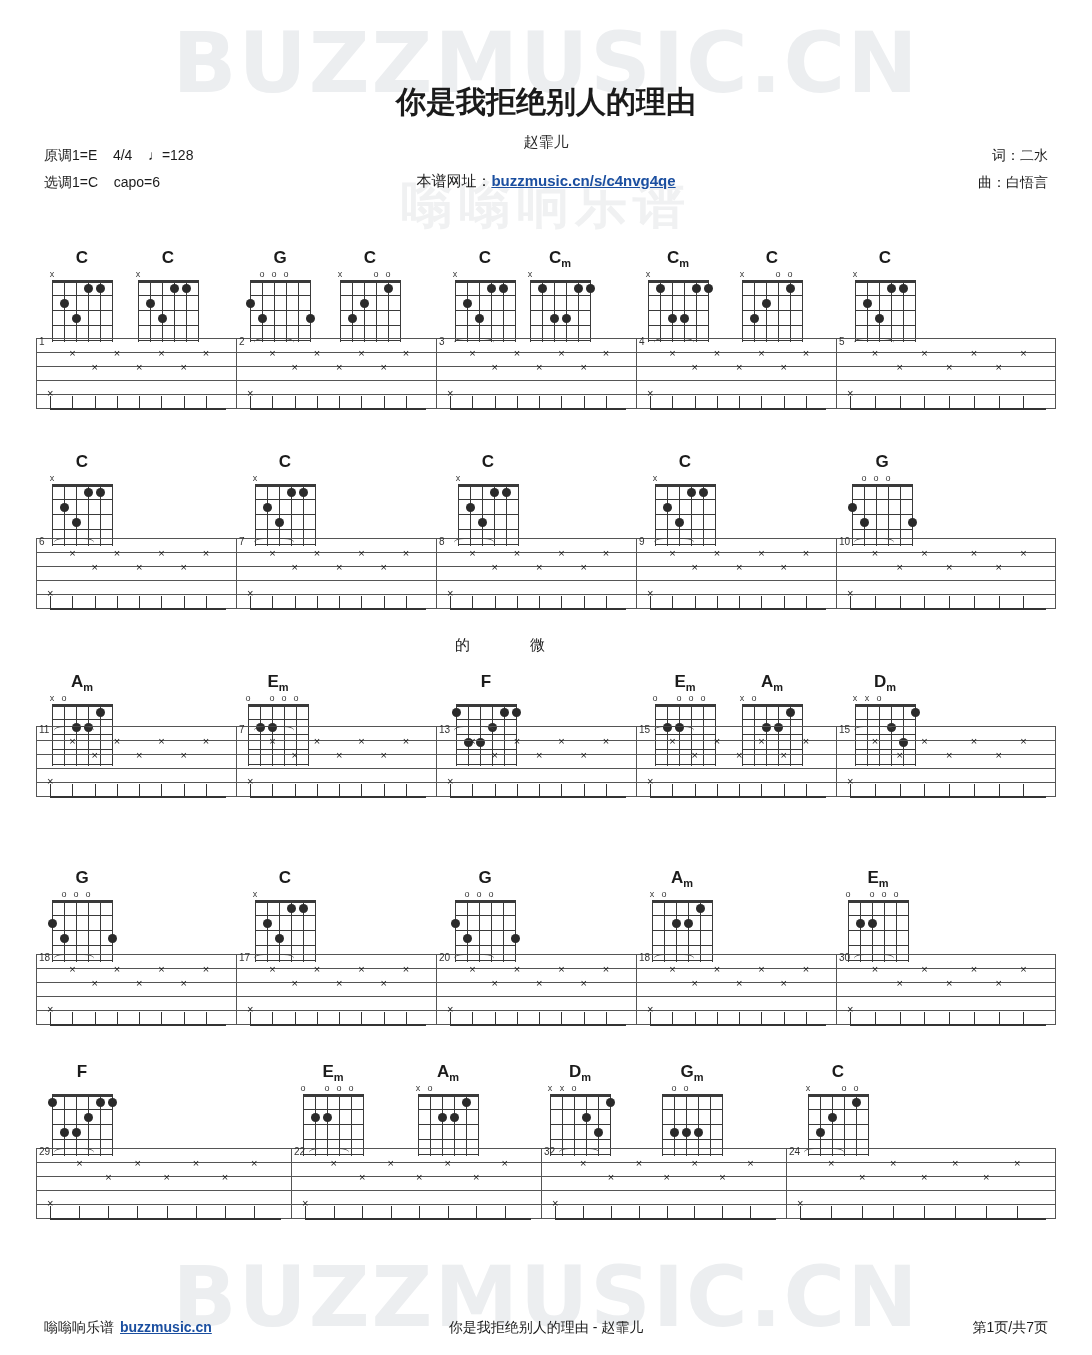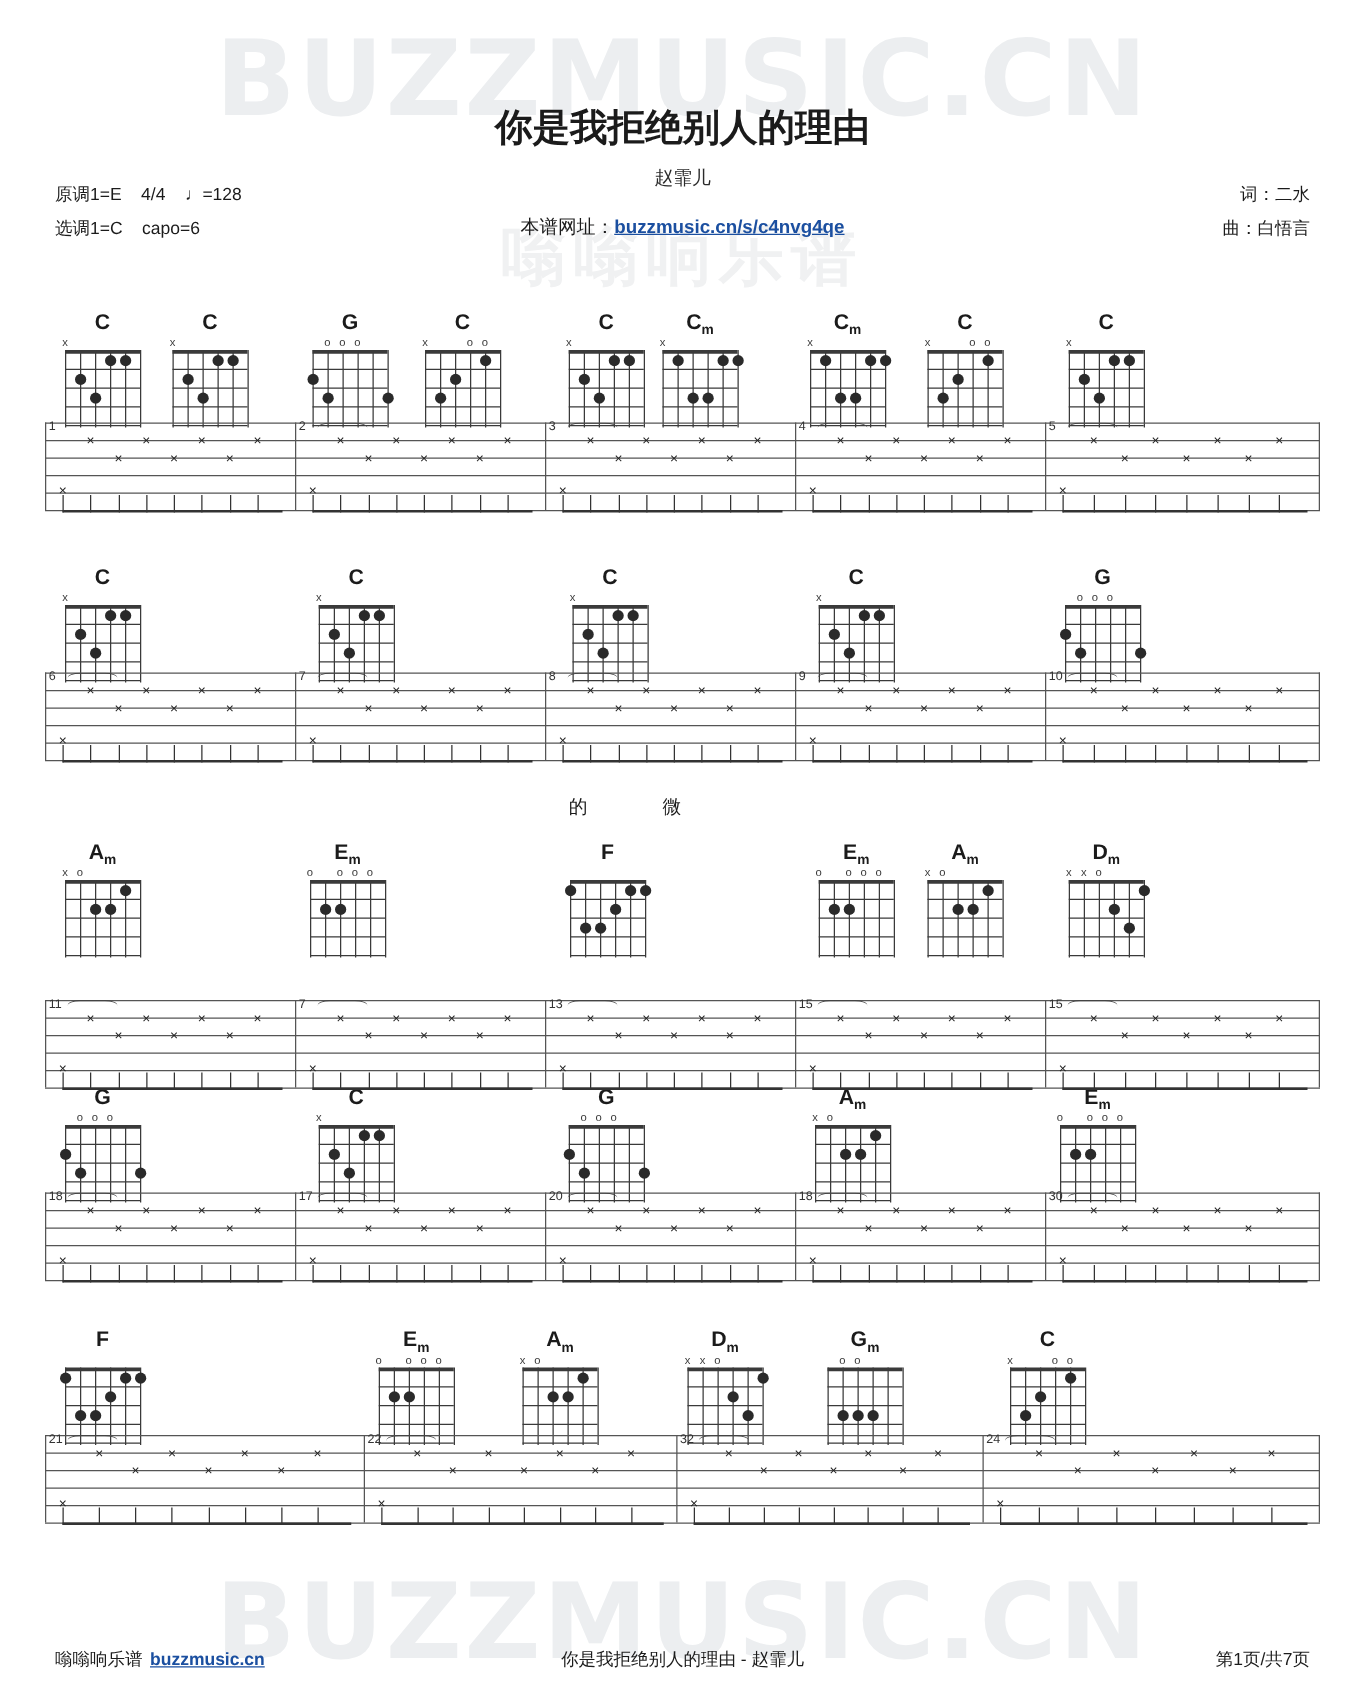--- a/index.html
+++ b/index.html
@@ -1034,21 +1034,21 @@
         <div class="tabx" style="left: 934.75px; top: 10px;">×</div>
         <div class="stem" style="left: 937.75px; top: 58px; height: 14px;"></div>
         <div class="tabx" style="left: 959.5px; top: 24px;">×</div>
         <div class="stem" style="left: 962.5px; top: 58px; height: 14px;"></div>
         <div class="tabx" style="left: 984.25px; top: 10px;">×</div>
         <div class="stem" style="left: 987.25px; top: 58px; height: 14px;"></div>
         <div class="beam" style="left: 814px; top: 70px; width: 196px;"></div>
         <div class="tie" style="left: 818px; top: 0px; width: 40px;"></div>
       </div>
     </div>
-    <div class="system" style="top: 800px;">
+    <div class="system" style="top: 726px;">
       <div class="staff">
         <div class="sline" style="top: 0px;"></div>
         <div class="sline" style="top: 14px;"></div>
         <div class="sline" style="top: 28px;"></div>
         <div class="sline" style="top: 42px;"></div>
         <div class="sline" style="top: 56px;"></div>
         <div class="sline" style="top: 70px;"></div>
         <div class="bar" style="left: 0px; height: 70px;"></div>
         <div class="bar" style="left: 200px; height: 70px;"></div>
         <div class="bar" style="left: 400px; height: 70px;"></div>
@@ -1269,21 +1269,21 @@
         <div class="sline" style="top: 14px;"></div>
         <div class="sline" style="top: 28px;"></div>
         <div class="sline" style="top: 42px;"></div>
         <div class="sline" style="top: 56px;"></div>
         <div class="sline" style="top: 70px;"></div>
         <div class="bar" style="left: 0px; height: 70px;"></div>
         <div class="bar" style="left: 255px; height: 70px;"></div>
         <div class="bar" style="left: 505px; height: 70px;"></div>
         <div class="bar" style="left: 750px; height: 70px;"></div>
         <div class="bar" style="left: 1019px; height: 70px;"></div>
-        <div class="measure-no" style="left: 3px; top: -2px;">21</div>
+        <div class="measure-no" style="left: 3px; top: -2px;">29</div>
         <div class="measure-no" style="left: 258px; top: -2px;">22</div>
         <div class="measure-no" style="left: 508px; top: -2px;">32</div>
         <div class="measure-no" style="left: 753px; top: -2px;">24</div>
         <div class="tabx" style="left: 11px; top: 50px;">×</div>
         <div class="stem" style="left: 14px; top: 58px; height: 14px;"></div>
         <div class="tabx" style="left: 40.125px; top: 10px;">×</div>
         <div class="stem" style="left: 43.125px; top: 58px; height: 14px;"></div>
         <div class="tabx" style="left: 69.25px; top: 24px;">×</div>
         <div class="stem" style="left: 72.25px; top: 58px; height: 14px;"></div>
         <div class="tabx" style="left: 98.375px; top: 10px;">×</div>

